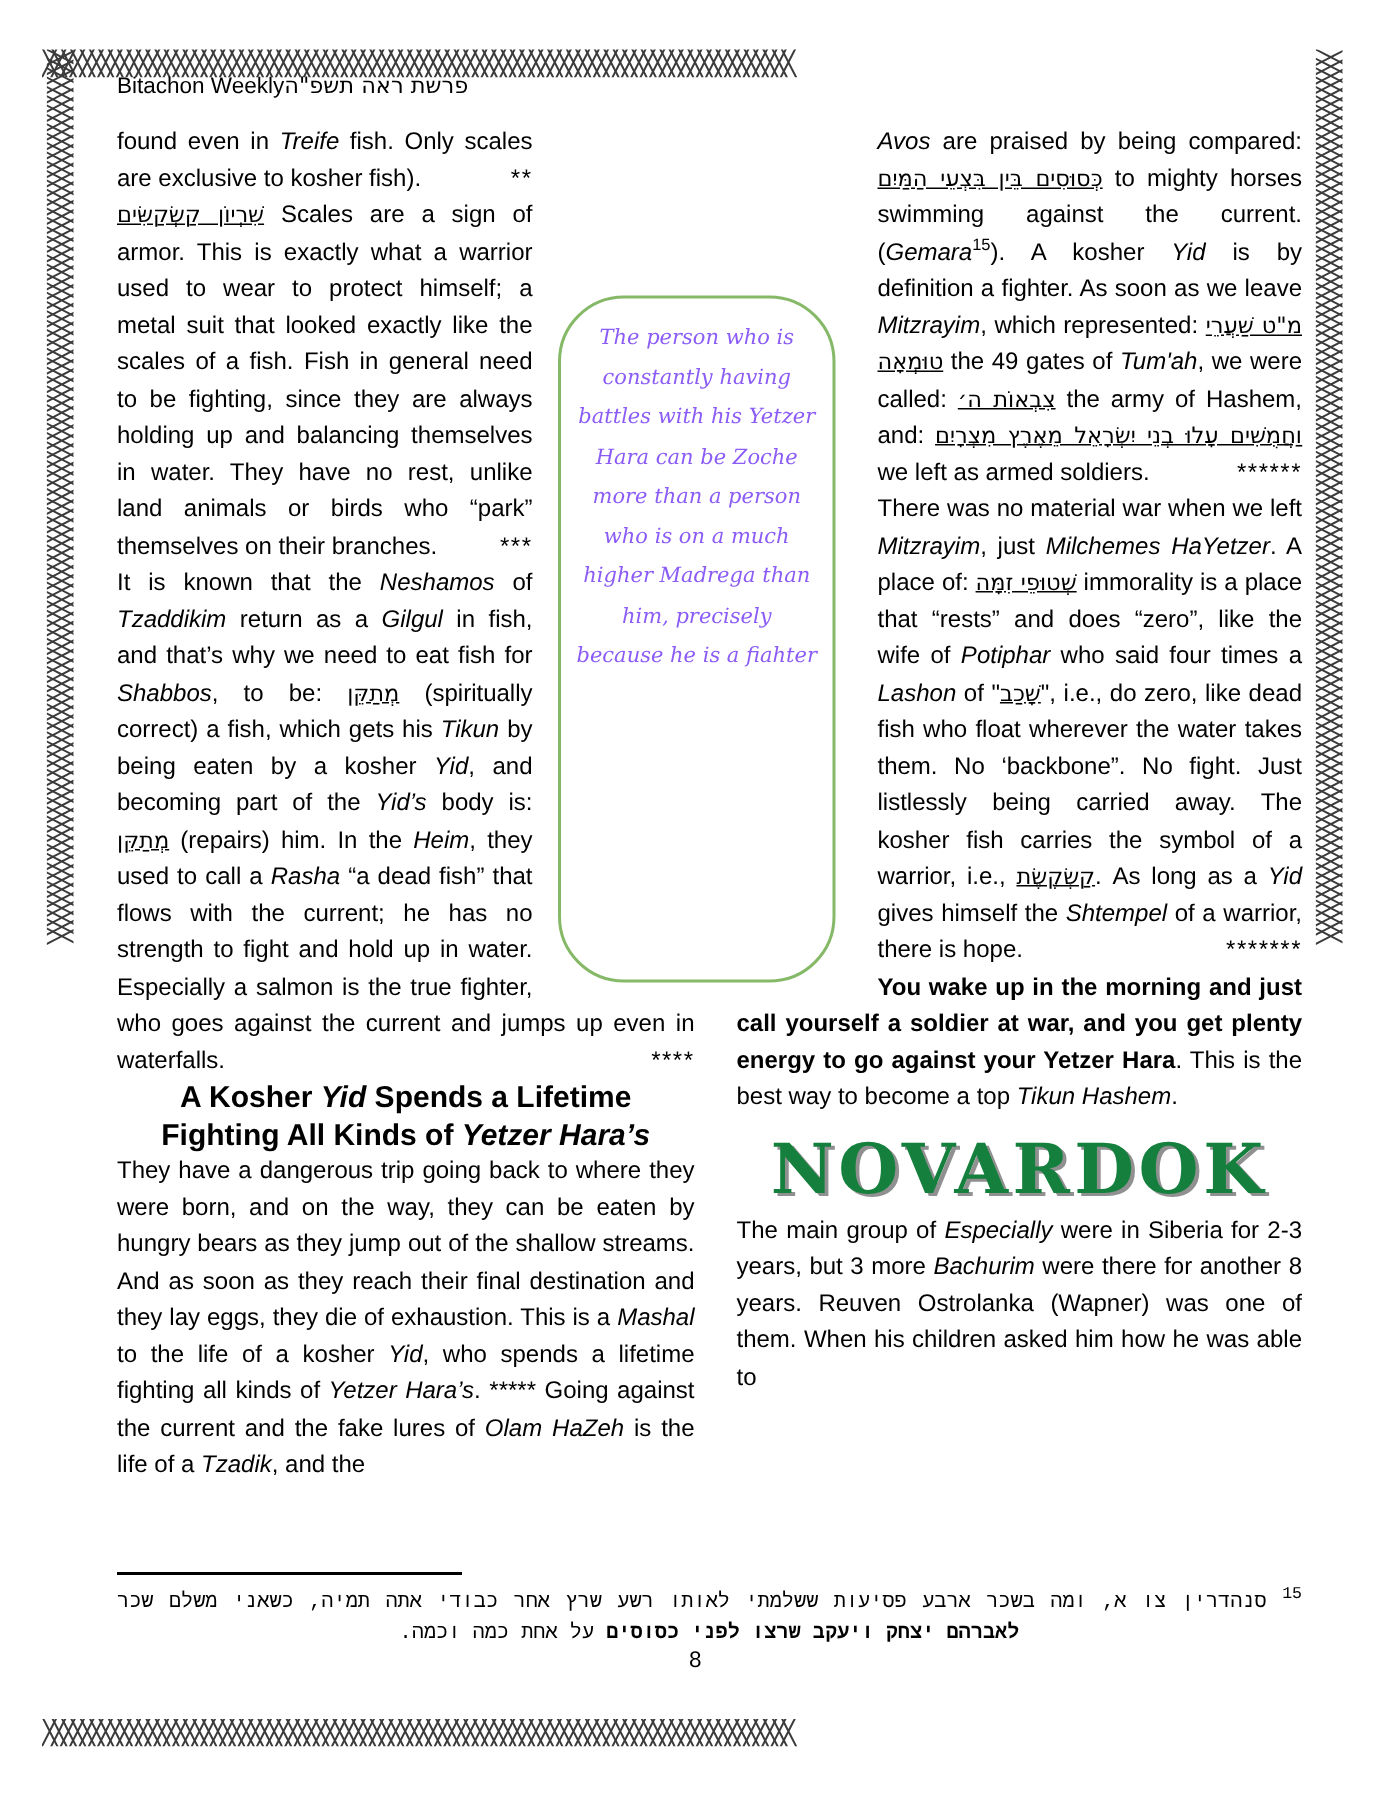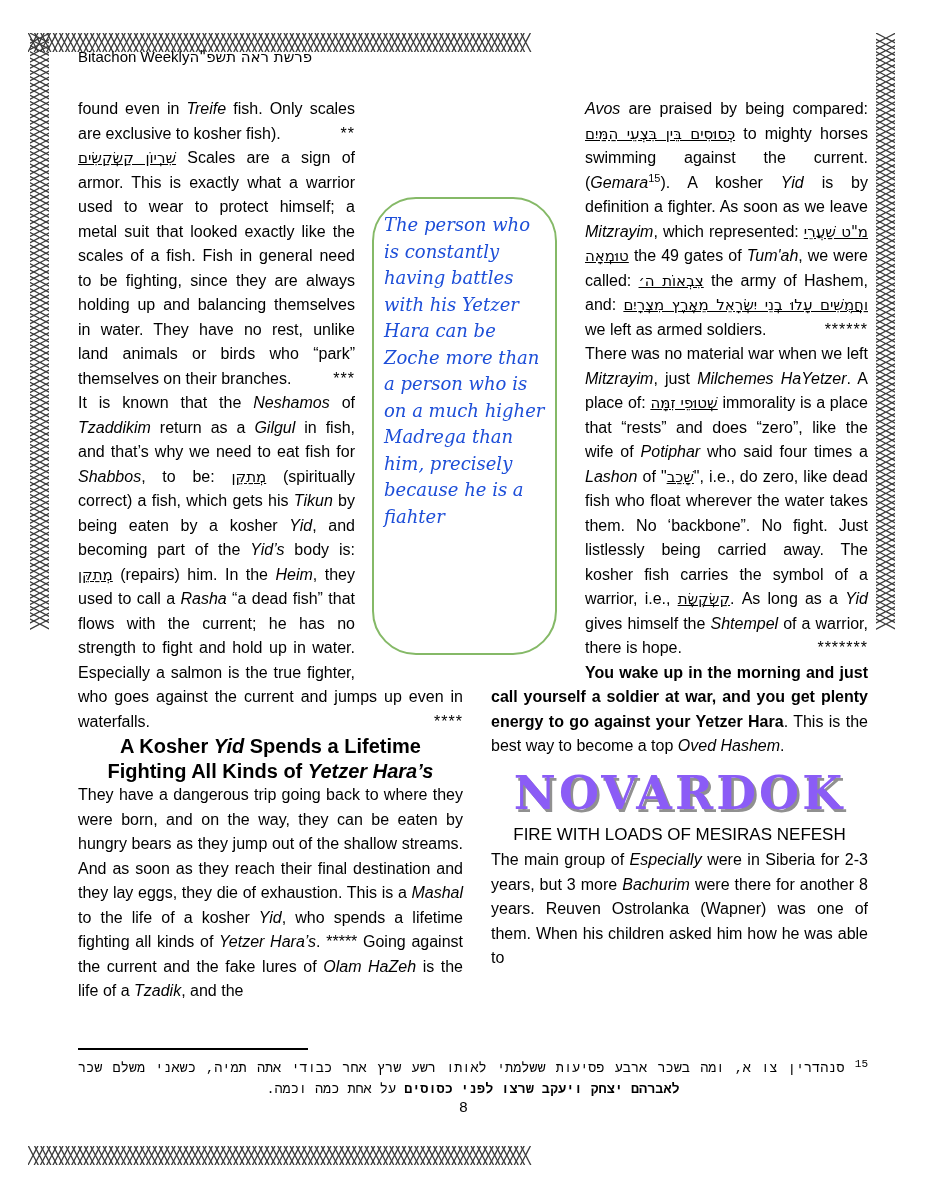--- a/index.html
+++ b/index.html
@@ -16,49 +16,49 @@
   #bTop{left:28px;top:33px;width:870px;height:19px;}
   #bBottom{left:28px;top:1146px;width:870px;height:19px;}
   #bLeft,#bRight{writing-mode:vertical-rl;width:19px;height:1132px;top:33px;}
   #bLeft{left:30px;}
   #bRight{left:876px;}
 
   .wrapper{position:absolute;left:78px;top:48px;width:790px;}
   .hdr{display:flex;align-items:baseline;font-size:15px;}
   .he-hdr{font-family:"DejaVu Sans",sans-serif;font-size:15px;}
 
-  .cols{display:flex;gap:28px;margin-top:31px;}
+  .cols{display:flex;gap:28px;margin-top:17px;}
   .col{font-size:16px;line-height:24.5px;text-align:justify;}
   .col.left{width:385px;}
   .col.right{width:377px;}
   p.para{margin:0;}
   .i{font-style:italic;}
   .b{font-weight:bold;}
   .bi{font-weight:bold;}
   .he{font-family:"DejaVu Sans",sans-serif;font-size:15px;line-height:1;text-decoration:underline;}
   .stars{float:right;letter-spacing:1px;}
   .sup{vertical-align:super;font-size:11px;line-height:0;}
   .heading{font-weight:bold;text-align:center;font-size:20px;line-height:24.5px;}
 
   .spacer-r{float:right;width:108px;height:458px;margin-top:109px;}
   .spacer-l{float:left;width:94px;height:458px;margin-top:109px;}
 
   .quote-box{
     position:absolute;left:294px;top:149px;width:185px;height:458px;
     border:2px solid #85b967;border-radius:44px;box-sizing:border-box;background:#fff;
   }
   .quote-text{
-    font-family:"DejaVu Serif",serif;font-style:italic;font-size:18px;
-    line-height:26.5px;padding:13px 10px;color:#1d4ed8;
+    font-family:"DejaVu Serif",serif;font-style:italic;font-size:14px;
+    line-height:26.5px;text-align:center;padding:13px 10px;color:#8b5cf6;
   }
 
   .novardok{
     text-align:center;font-family:"DejaVu Serif",serif;font-weight:bold;
     font-size:46px;line-height:56px;letter-spacing:3px;margin:6px 0 2px;
-    color:#8b5cf6;text-shadow:2.5px 2.5px 0 #909090;white-space:nowrap;
+    color:#15803d;text-shadow:2.5px 2.5px 0 #909090;white-space:nowrap;
   }
   .subhead{text-align:center;font-size:17px;line-height:24.5px;margin-bottom:1px;}
 
   .fn-rule{position:absolute;left:78px;top:1048px;width:230px;border-top:2px solid #000;}
   .footnote{
     position:absolute;left:78px;top:1058px;width:790px;direction:rtl;
     font-family:Liberation Mono, monospace;font-size:13.5px;line-height:21px;
     text-align:justify;text-align-last:center;
   }
   .page-num{position:absolute;left:0;top:1098px;width:927px;text-align:center;font-size:15px;}
@@ -86,23 +86,22 @@
       <p class="para"><span class="he">שִׁרְיוֹן קַשְׂקַשִּׂים</span><span> Scales are a sign of armor. This is exactly what a warrior used to wear to protect himself; a metal suit that looked exactly like the scales of a fish. Fish in general need to be fighting, since they are always holding up and balancing themselves in water. They have no rest, unlike land animals or birds who “park” themselves on their branches.</span><span class="stars">***</span></p>
       <p class="para"><span>It is known that the </span><span class="i">Neshamos</span><span> of </span><span class="i">Tzaddikim</span><span> return as a </span><span class="i">Gilgul</span><span> in fish, and that’s why we need to eat fish for </span><span class="i">Shabbos</span><span>, to be: </span><span class="he">מְתַקֵּן</span><span> (spiritually correct) a fish, which gets his </span><span class="i">Tikun</span><span> by being eaten by a kosher </span><span class="i">Yid</span><span>, and becoming part of the </span><span class="i">Yid’s</span><span> body is: </span><span class="he">מְתַקֵּן</span><span> (repairs) him. In the </span><span class="i">Heim</span><span>, they used to call a </span><span class="i">Rasha</span><span> “a dead fish” that flows with the current; he has no strength to fight and hold up in water. Especially a salmon is the true fighter, who goes against the current and jumps up even in waterfalls.</span><span class="stars">****</span></p>
       <div class="heading"><span>A Kosher </span><span class="i">Yid</span><span> Spends a Lifetime Fighting All Kinds of </span><span class="i">Yetzer Hara’s</span></div>
       <p class="para"><span>They have a dangerous trip going back to where they were born, and on the way, they can be eaten by hungry bears as they jump out of the shallow streams. And as soon as they reach their final destination and they lay eggs, they die of exhaustion. This is a </span><span class="i">Mashal</span><span> to the life of a kosher </span><span class="i">Yid</span><span>, who spends a lifetime fighting all kinds of </span><span class="i">Yetzer Hara’s</span><span>. ***** Going against the current and the fake lures of </span><span class="i">Olam HaZeh</span><span> is the life of a </span><span class="i">Tzadik</span><span>, and the</span></p>
     </div>
 
     <div class="col right">
       <div class="spacer-l"></div>
       <p class="para"><span class="i">Avos</span><span> are praised by being compared: </span><span class="he">כְּסוּסִים בֵּין בִּצְעֵי הַמַּיִם</span><span> to mighty horses swimming against the current. (</span><span class="i">Gemara</span><span class="sup">15</span><span>). A kosher </span><span class="i">Yid</span><span> is by definition a fighter. As soon as we leave </span><span class="i">Mitzrayim</span><span>, which represented: </span><span class="he">מ"ט שַׁעֲרֵי טוּמְאָה</span><span> the 49 gates of </span><span class="i">Tum'ah</span><span>, we were called: </span><span class="he">צִבְאוֹת ה׳</span><span> the army of Hashem, and: </span><span class="he">וַחֲמֻשִׁים עָלוּ בְנֵי יִשְׂרָאֵל מֵאֶרֶץ מִצְרָיִם</span><span> we left as armed soldiers.</span><span class="stars">******</span></p>
       <p class="para"><span>There was no material war when we left </span><span class="i">Mitzrayim</span><span>, just </span><span class="i">Milchemes HaYetzer</span><span>. A place of: </span><span class="he">שְׁטוּפֵי זִמָּה</span><span> immorality is a place that “rests” and does “zero”, like the wife of </span><span class="i">Potiphar</span><span> who said four times a </span><span class="i">Lashon</span><span> of "</span><span class="he">שָׁכַב</span><span>", i.e., do zero, like dead fish who float wherever the water takes them. No ‘backbone”. No fight. Just listlessly being carried away. The kosher fish carries the symbol of a warrior, i.e., </span><span class="he">קַשְׂקֶשֶׂת</span><span>. As long as a </span><span class="i">Yid</span><span> gives himself the </span><span class="i">Shtempel</span><span> of a warrior, there is hope.</span><span class="stars">*******</span></p>
-      <p class="para"><span class="b">You wake up in the morning and just call yourself a soldier at war, and you get plenty energy to go against your </span><span class="bi">Yetzer Hara</span><span>. This is the best way to become a top </span><span class="i">Oved Hashem</span><span>.</span></p>
+      <p class="para"><span class="b">You wake up in the morning and just call yourself a soldier at war, and you get plenty energy to go against your </span><span class="bi">Yetzer Hara</span><span>. This is the best way to become a top </span><span class="i">Tikun Hashem</span><span>.</span></p>
       <div class="novardok">NOVARDOK</div>
-      <div class="subhead">FIRE WITH LOADS OF MESIRAS NEFESH</div>
       <p class="para"><span>The main group of </span><span class="i">Especially</span><span> were in Siberia for 2-3 years, but 3 more </span><span class="i">Bachurim</span><span> were there for another 8 years. Reuven Ostrolanka (Wapner) was one of them. When his children asked him how he was able to</span></p>
     </div>
 
   </div>
 
   <div class="quote-box">
     <div class="quote-text">The person who is constantly having battles with his Yetzer Hara can be Zoche more than a person who is on a much higher Madrega than him, precisely because he is a fiahter</div>
   </div>
 
 </div>

